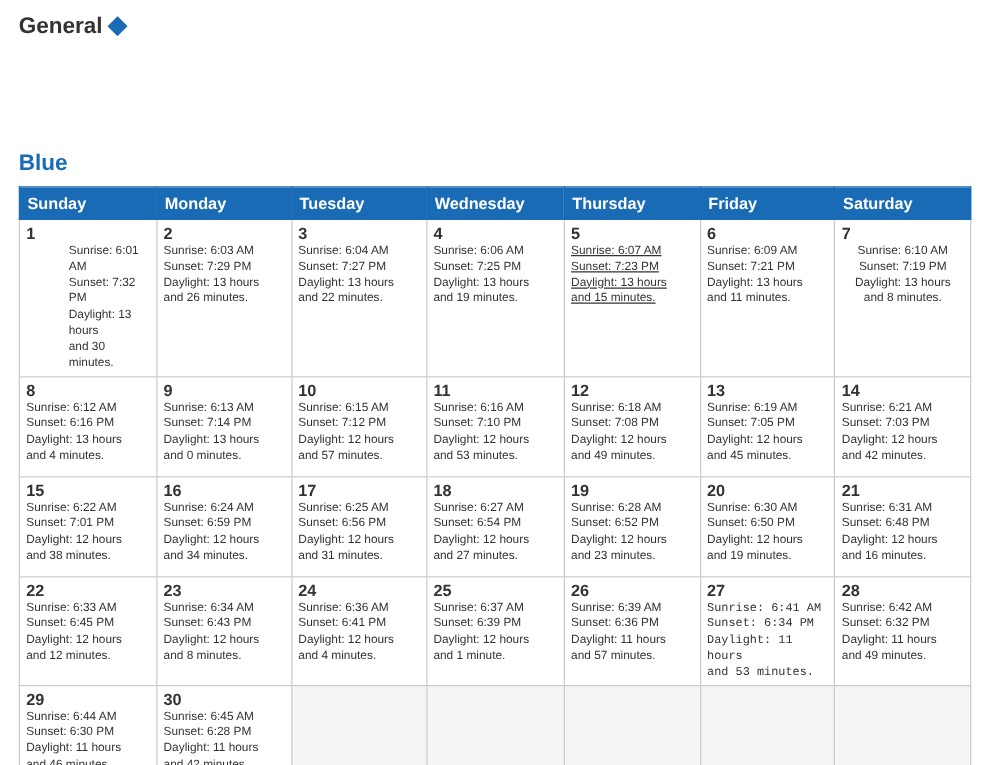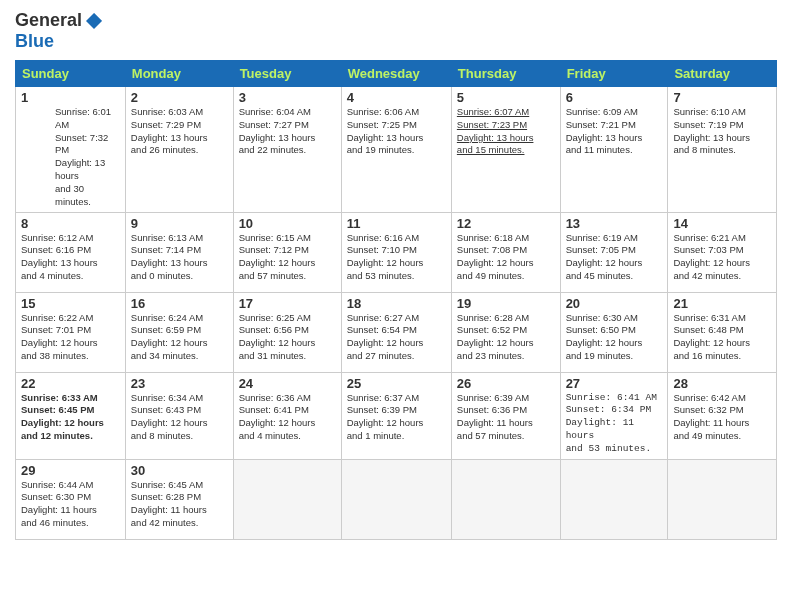--- a/index.html
+++ b/index.html
@@ -17,34 +17,36 @@
     .header {
       display: flex;
       align-items: flex-start;
       justify-content: space-between;
       margin-bottom: 8px;
     }
     .logo {
       display: flex;
       flex-direction: column;
       align-items: flex-start;
+      gap: 48px;
     }
     .logo-text {
       display: flex;
       align-items: center;
     }
     .logo-general {
       font-size: 18px;
       font-weight: bold;
       color: #333;
     }
     .logo-blue {
       font-size: 18px;
       font-weight: bold;
       color: #1a6bb5;
+      margin-top: 41px;
     }
     .logo-icon {
       width: 20px;
       height: 20px;
       margin-left: 2px;
     }
     .title-block {
       text-align: right;
     }
     .month-year {
@@ -55,21 +57,21 @@
     .location {
       font-size: 14px;
       color: #333;
     }
     .calendar {
       width: 100%;
       border-collapse: collapse;
     }
     .calendar th {
       background-color: #1a6bb5;
-      color: #bef264;
+      color: #ffffff;
       text-align: left;
       padding: 5px 6px;
       font-size: 13px;
       font-weight: bold;
       border: 1px solid #1a6bb5;
     }
     .calendar td {
       border: 1px solid #ccc;
       vertical-align: top;
       padding: 3px 5px;
@@ -160,21 +162,21 @@
           </td>
           <td>
             <span class="day-number">6</span>
             <div class="day-info" style="white-space: pre-line;">Sunrise: 6:09 AM
 Sunset: 7:21 PM
 Daylight: 13 hours
 and 11 minutes.</div>
           </td>
           <td>
             <span class="day-number">7</span>
-            <div class="day-info" style="white-space: pre-line;">Sunrise: 6:10 AM
+            <div class="day-info" style="white-space: pre-line; text-align: center;">Sunrise: 6:10 AM
 Sunset: 7:19 PM
 Daylight: 13 hours
 and 8 minutes.</div>
           </td>
         </tr>
         <tr>
           <td>
             <span class="day-number">8</span>
             <div class="day-info" style="white-space: pre-line;">Sunrise: 6:12 AM
 Sunset: 6:16 PM
@@ -271,21 +273,21 @@
             <span class="day-number">21</span>
             <div class="day-info" style="white-space: pre-line;">Sunrise: 6:31 AM
 Sunset: 6:48 PM
 Daylight: 12 hours
 and 16 minutes.</div>
           </td>
         </tr>
         <tr>
           <td>
             <span class="day-number">22</span>
-            <div class="day-info" style="white-space: pre-line; font-weight: bold;">Sunrise: 6:33 AM
+            <div class="day-info" style="white-space: pre-line;">Sunrise: 6:33 AM
 Sunset: 6:45 PM
 Daylight: 12 hours
 and 12 minutes.</div>
           </td>
           <td>
             <span class="day-number">23</span>
             <div class="day-info" style="white-space: pre-line;">Sunrise: 6:34 AM
 Sunset: 6:43 PM
 Daylight: 12 hours
 and 8 minutes.</div>

